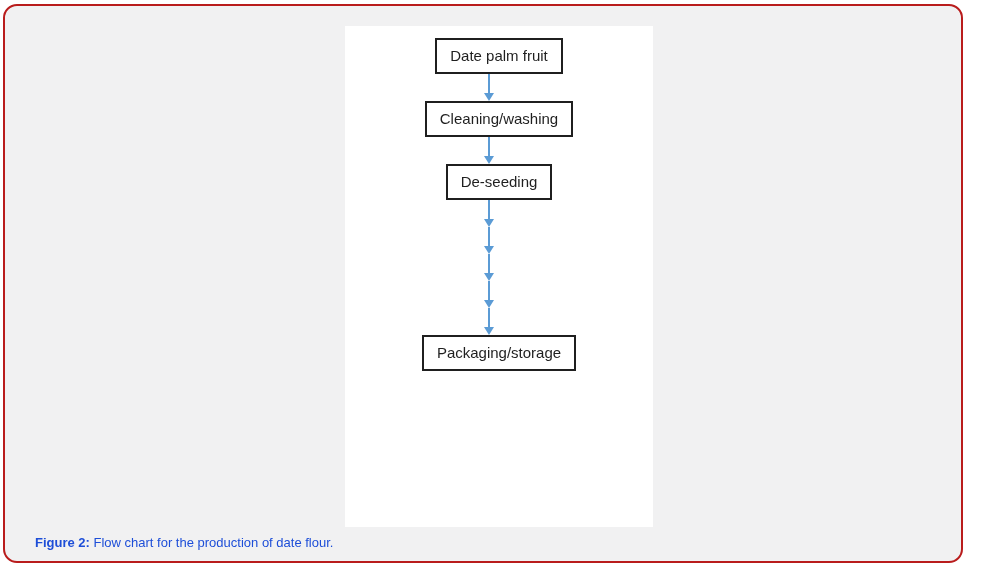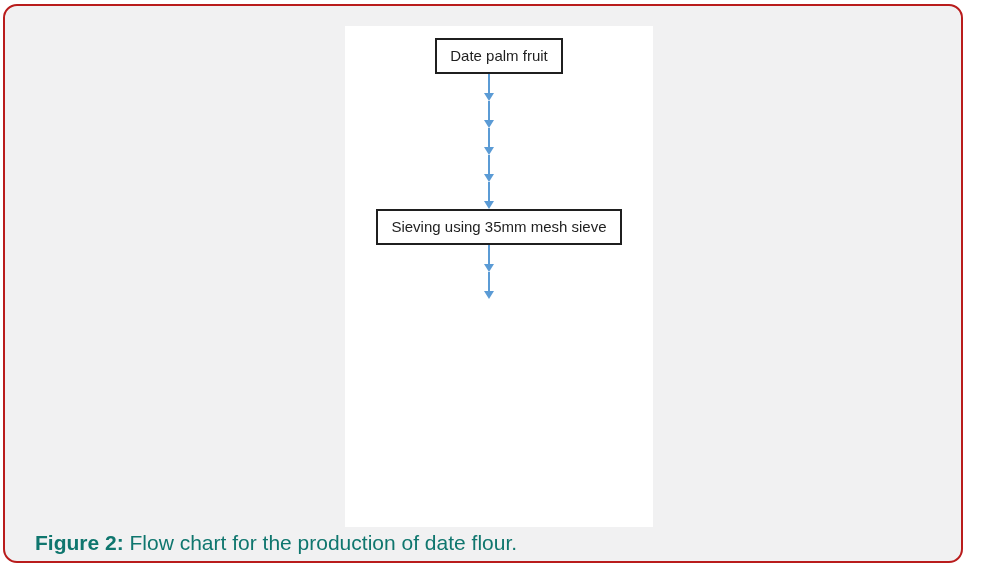--- a/index.html
+++ b/index.html
@@ -80,64 +80,66 @@
     width: 0;
     height: 0;
     border-left: 5px solid transparent;
     border-right: 5px solid transparent;
     border-top: 8px solid #5b9bd5;
   }
   .caption {
     position: absolute;
     left: 30px;
     top: 527px;
-    font-size: 21px;
+    font-size: 13px;
     line-height: 19px;
-    color: #0f766e;
+    color: #1d4ed8;
   }
   .caption .cap-label {
     font-weight: bold;
   }
 </style>
 </head>
 <body>
 
 <div class="stage">
   <div class="frame">
     <div class="white-panel">
       <div class="flow-column">
           <div class="flow-box"><span>Date palm fruit</span></div>
+          <div class="flow-arrow">
+            <div class="shaft" style="background: rgb(91, 155, 213);"></div>
+            <div class="head" style="border-top-color: rgb(91, 155, 213);"></div>
+          </div>
+          <div class="flow-box"><span>Cleaning/washing</span></div>
+          <div class="flow-arrow">
+            <div class="shaft" style="background: rgb(91, 155, 213);"></div>
+            <div class="head" style="border-top-color: rgb(91, 155, 213);"></div>
+          </div>
+          <div class="flow-box"><span>De-seeding</span></div>
           <div class="flow-arrow">
             <div class="shaft" style="background: rgb(91, 155, 213);"></div>
             <div class="head" style="border-top-color: rgb(91, 155, 213);"></div>
           </div>
           <div class="flow-arrow">
             <div class="shaft" style="background: rgb(91, 155, 213);"></div>
             <div class="head" style="border-top-color: rgb(91, 155, 213);"></div>
           </div>
           <div class="flow-arrow">
             <div class="shaft" style="background: rgb(91, 155, 213);"></div>
             <div class="head" style="border-top-color: rgb(91, 155, 213);"></div>
           </div>
           <div class="flow-arrow">
             <div class="shaft" style="background: rgb(91, 155, 213);"></div>
             <div class="head" style="border-top-color: rgb(91, 155, 213);"></div>
           </div>
           <div class="flow-arrow">
             <div class="shaft" style="background: rgb(91, 155, 213);"></div>
             <div class="head" style="border-top-color: rgb(91, 155, 213);"></div>
           </div>
-          <div class="flow-box"><span>Sieving using 35mm mesh sieve</span></div>
-          <div class="flow-arrow">
-            <div class="shaft" style="background: rgb(91, 155, 213);"></div>
-            <div class="head" style="border-top-color: rgb(91, 155, 213);"></div>
-          </div>
-          <div class="flow-arrow">
-            <div class="shaft" style="background: rgb(91, 155, 213);"></div>
-            <div class="head" style="border-top-color: rgb(91, 155, 213);"></div>
-          </div>
+          <div class="flow-box"><span>Packaging/storage</span></div>
         </div>
     </div>
     <div class="caption">
       <span class="cap-label">Figure 2:</span><span> Flow chart for the production of date flour.</span>
     </div>
   </div>
 </div>
 
 </body></html>

